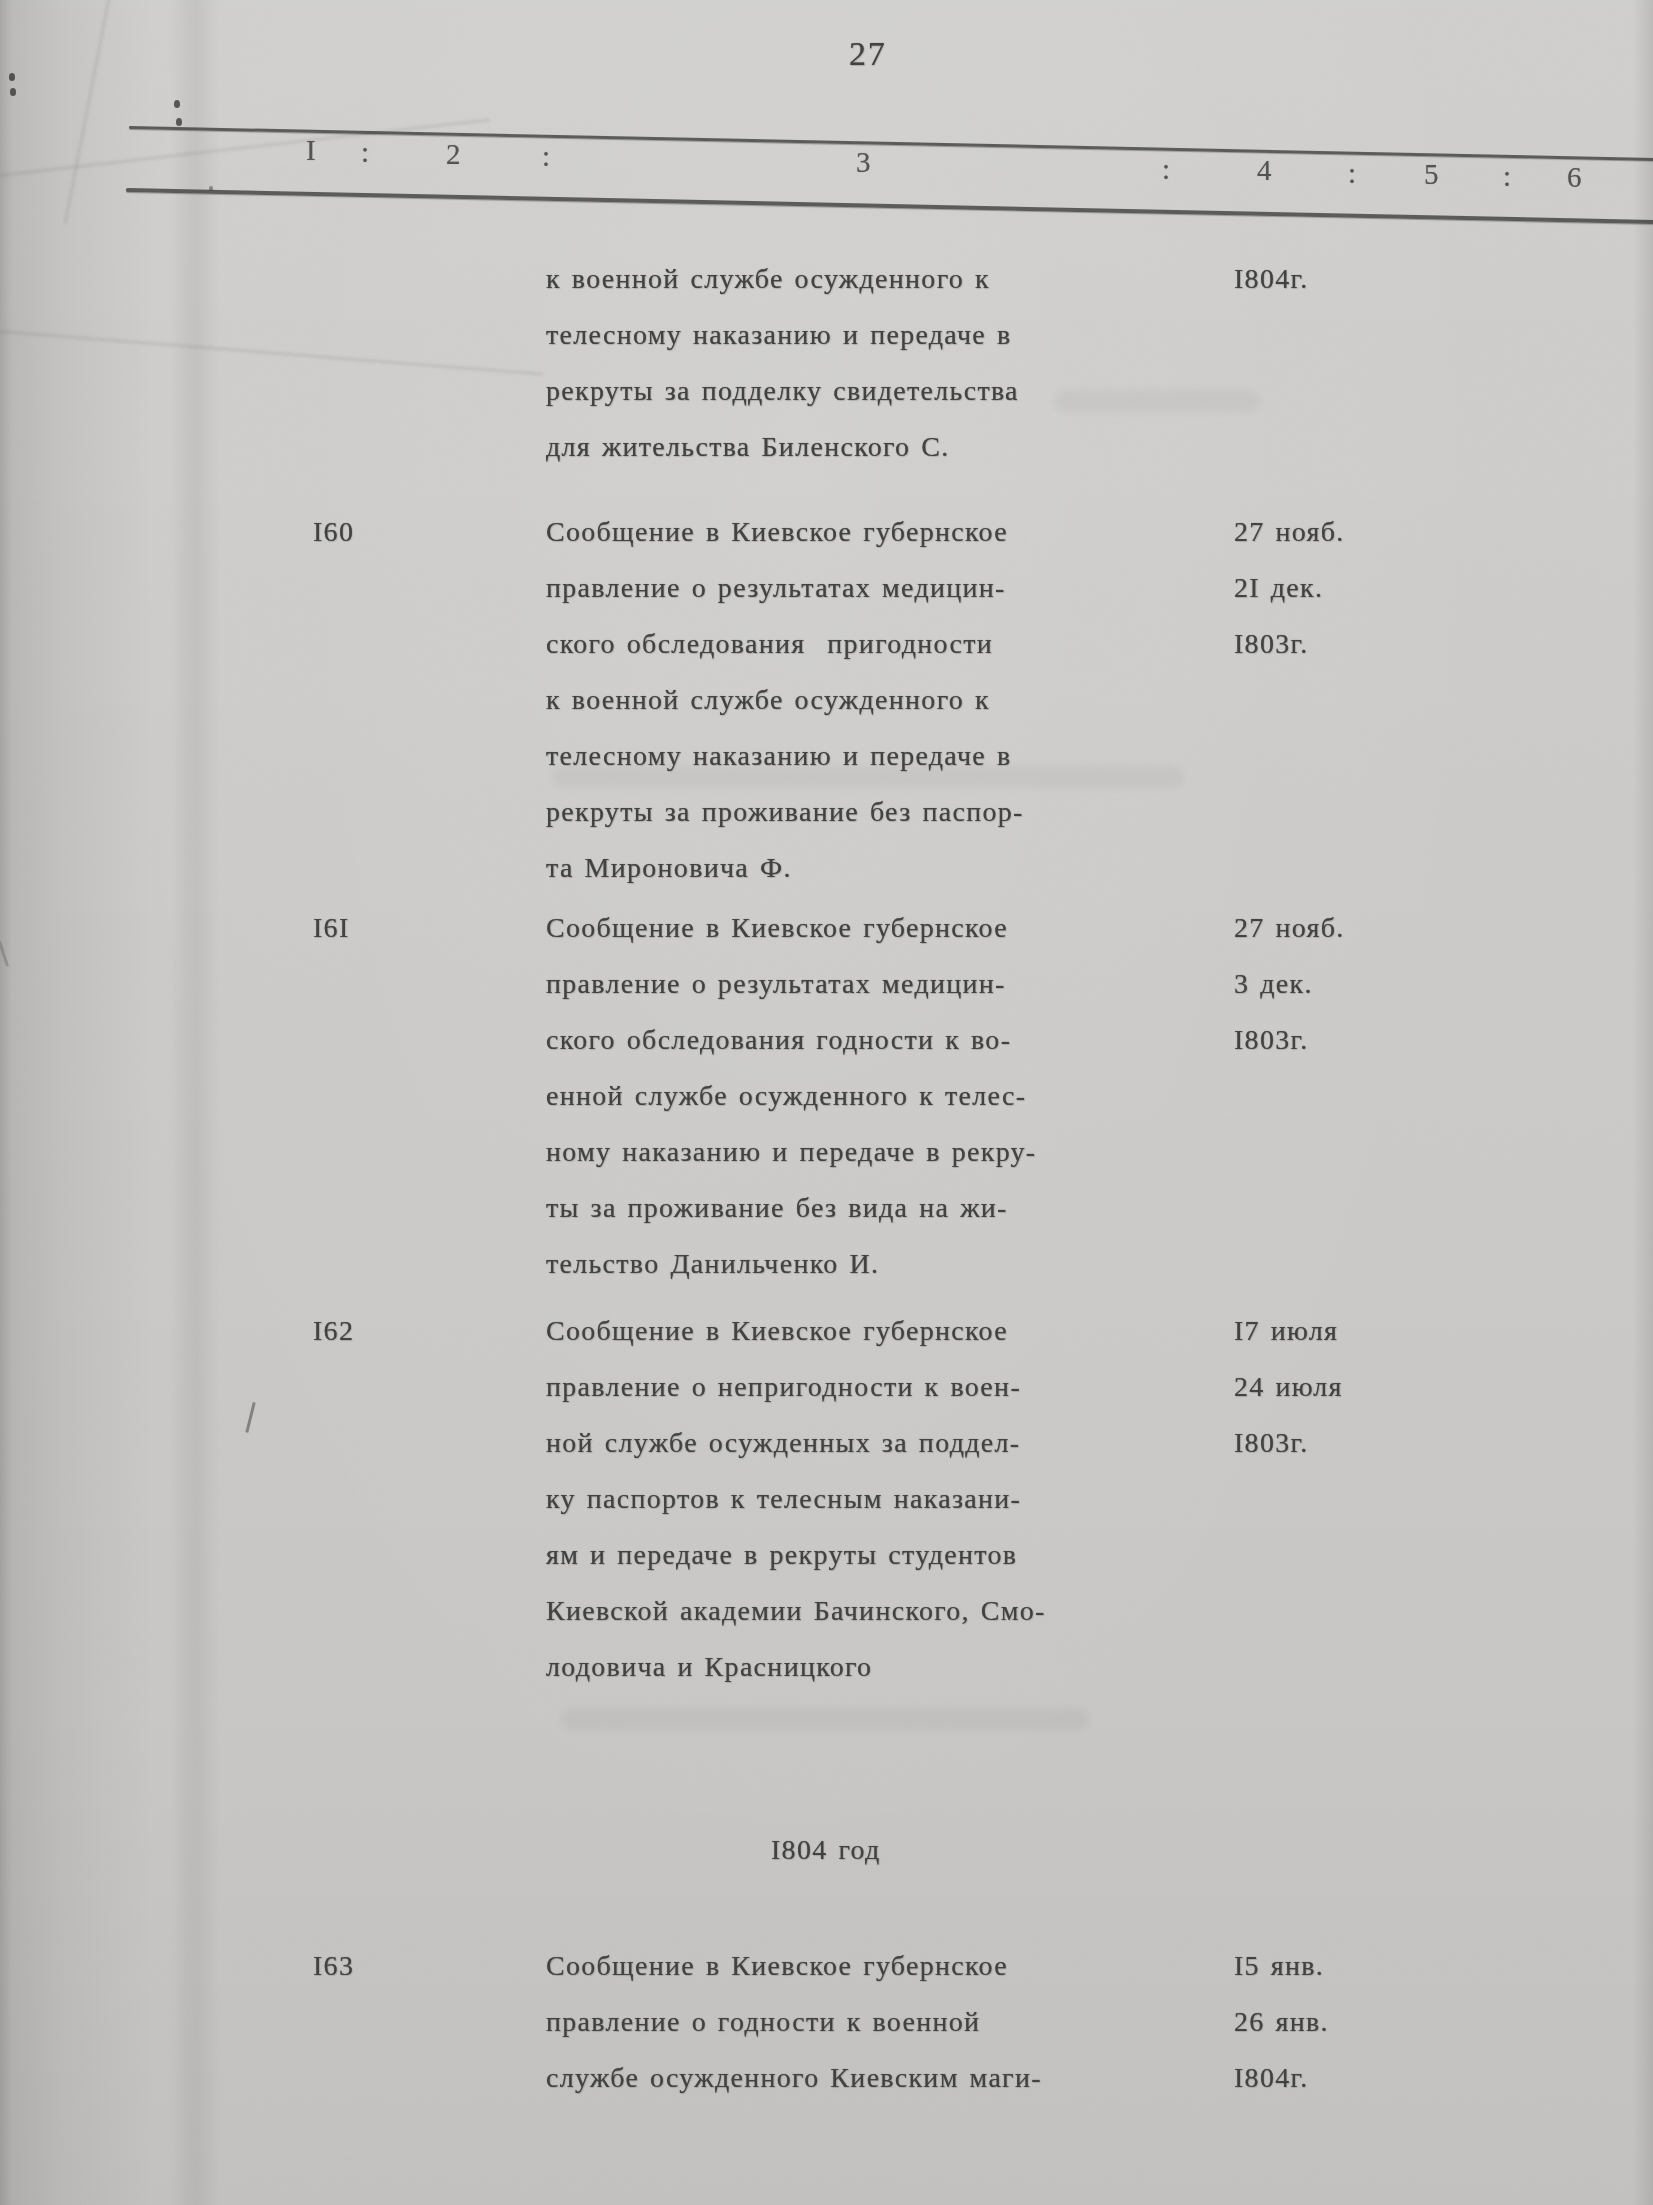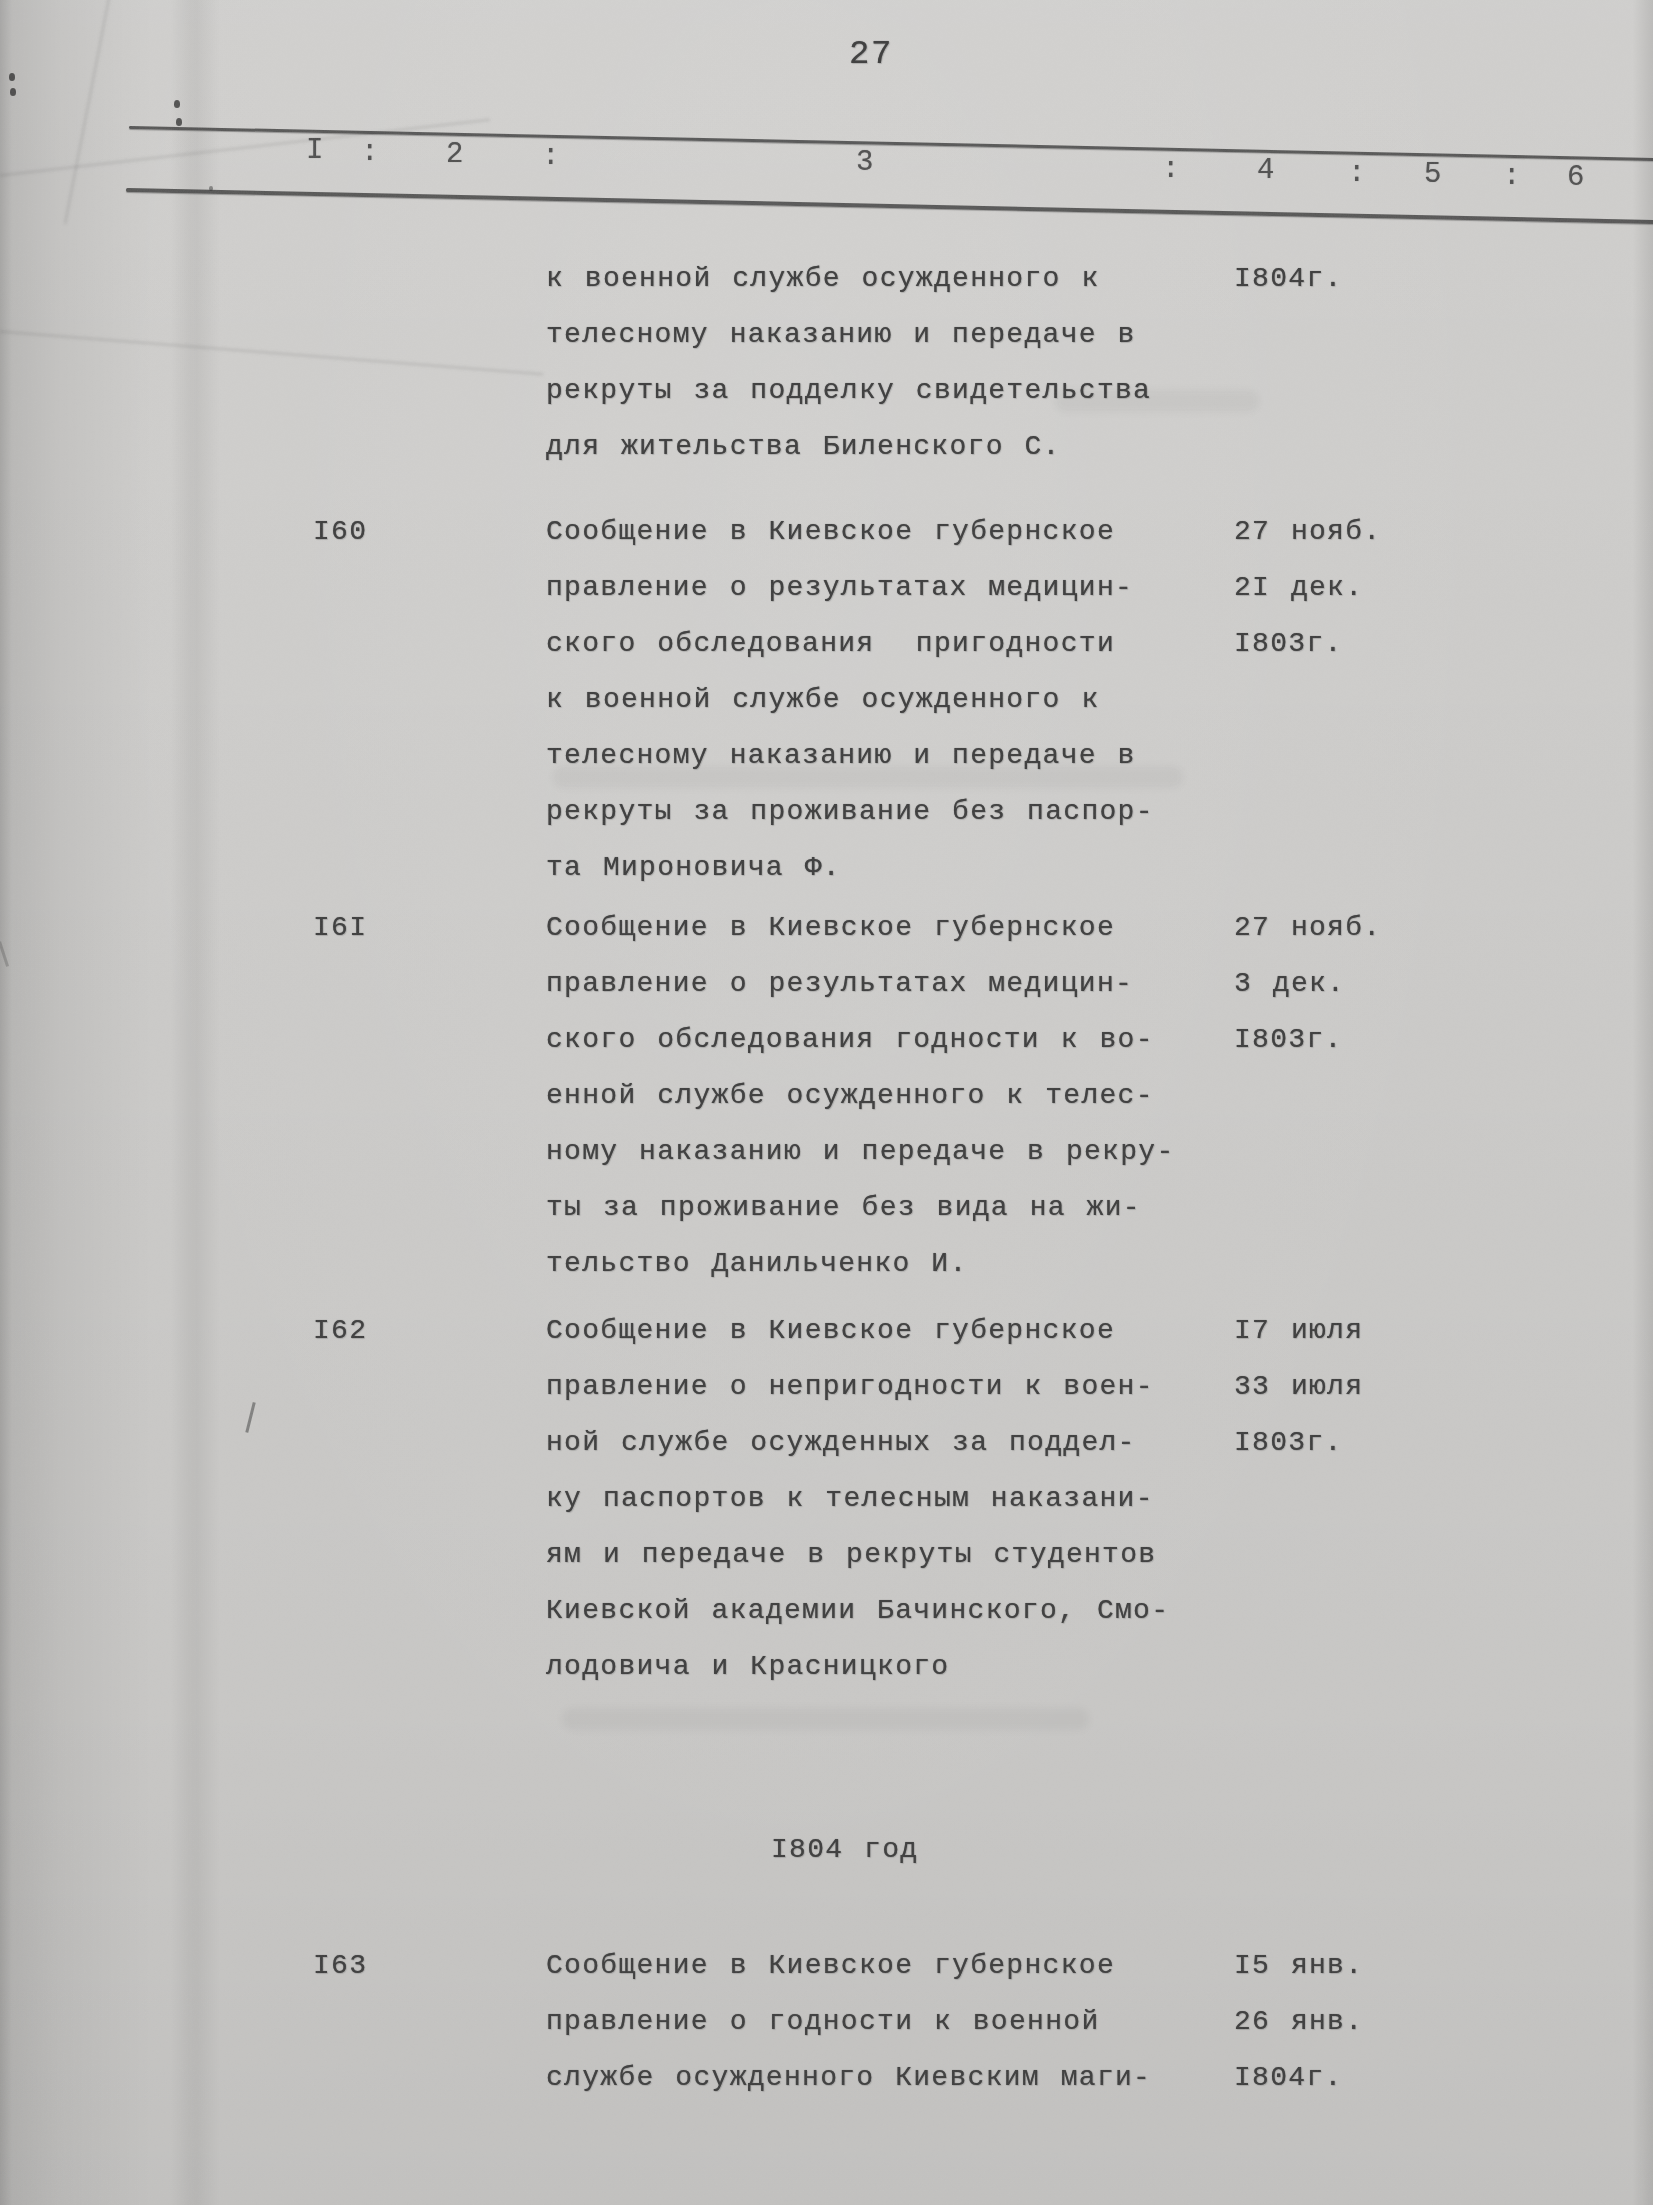--- a/index.html
+++ b/index.html
@@ -1,20 +1,20 @@
 <!DOCTYPE html>
 <html style="font-size:13.6px"><head>
 <meta charset="utf-8">
 <style>
   html,body{margin:0;padding:0;background:#777;}
   .page{
     position:relative;
     width:1654px;height:2205px;
     overflow:hidden;
-    font-family:Liberation Mono, monospace;
+    font-family:Liberation Serif, serif;
     color:#3e3e3e;
     background:
       linear-gradient(90deg, rgba(0,0,0,.20) 0px, rgba(0,0,0,.10) 12px, rgba(0,0,0,.05) 60px, rgba(0,0,0,0) 153px),
       linear-gradient(90deg, rgba(0,0,0,0) 170px, rgba(0,0,0,.05) 189px, rgba(0,0,0,.06) 197px, rgba(0,0,0,0) 220px),
       linear-gradient(270deg, rgba(0,0,0,.10) 0px, rgba(0,0,0,0) 22px),
       radial-gradient(ellipse at 48% 22%, rgba(255,255,255,.08), rgba(255,255,255,0) 62%),
       linear-gradient(180deg, rgba(255,255,255,.05) 0%, rgba(0,0,0,0) 18%, rgba(0,0,0,.03) 78%, rgba(0,0,0,.06) 100%),
       #cecdcb;
   }
   .txt{
@@ -107,21 +107,21 @@
   <div class="row" style="top:1303px;">
     <div class="txt num">I62</div>
     <div class="txt desc">Сообщение в Киевское губернское
 правление о непригодности к воен-
 ной службе осужденных за поддел-
 ку паспортов к телесным наказани-
 ям и передаче в рекруты студентов
 Киевской академии Бачинского, Смо-
 лодовича и Красницкого</div>
     <div class="txt dates">I7 июля
-33 июля
+24 июля
 I803г.</div>
   </div>
 
   <div class="txt heading" style="top:1822px;">I804 год</div>
 
   <div class="row" style="top:1938px;">
     <div class="txt num">I63</div>
     <div class="txt desc">Сообщение в Киевское губернское
 правление о годности к военной
 службе осужденного Киевским маги-</div>

